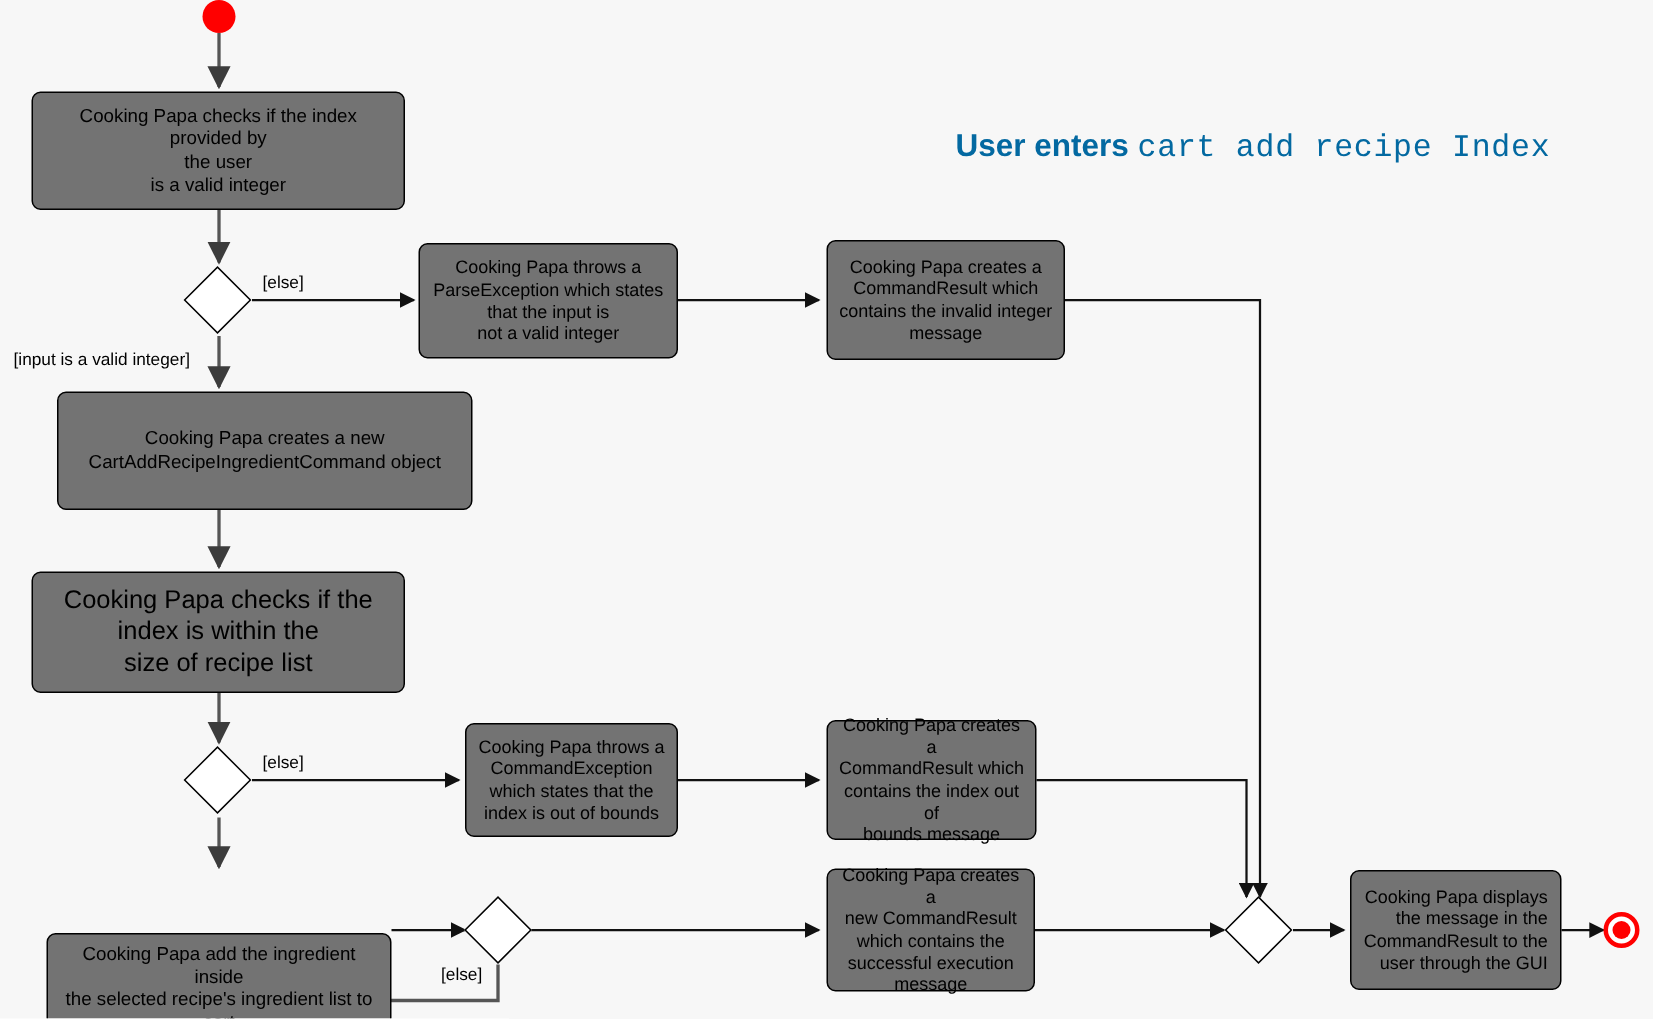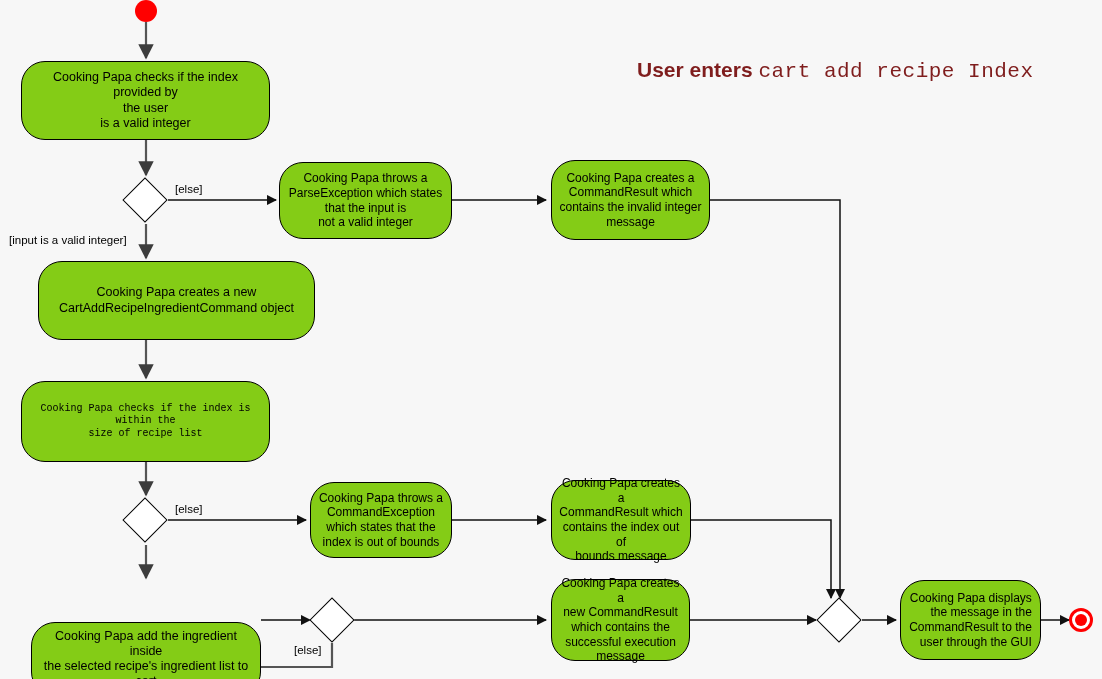--- a/index.html
+++ b/index.html
@@ -18,23 +18,23 @@
   #edges {
     position: absolute;
     left: 0; top: 0;
     width: 1102px;
     height: 679px;
     pointer-events: none;
   }
   .node {
     position: absolute;
     box-sizing: border-box;
-    background: #84cc16;
+    background: #737373;
     border: 1.4px solid #000000;
-    border-radius: 24px;
+    border-radius: 6px;
     display: flex;
     align-items: center;
     justify-content: center;
     text-align: center;
     color: #000000;
     line-height: 1.22;
     white-space: pre-line;
     padding: 2px 6px;
   }
   .diamond {
@@ -62,22 +62,23 @@
     background: #ff0000;
   }
   .edge-label {
     position: absolute;
     color: #000000;
     white-space: pre-line;
     line-height: 1.2;
   }
   .title {
     position: absolute;
-    color: #7f1d1d;
+    color: #0369a1;
     white-space: nowrap;
+    margin-top: 28px;
   }
   .title .t-bold {
     font-family: "Liberation Sans", sans-serif;
     font-weight: bold;
     font-size: 21px;
   }
   .title .t-mono {
     font-family: "Liberation Mono", monospace;
     font-size: 21px;
     letter-spacing: 0.5px;
@@ -164,21 +165,21 @@
 not a valid integer</div>
 
   <div class="node" style="left:551px; top:160px; width:159px; height:80px; font-size:12px;">Cooking Papa creates a
 CommandResult which
 contains the invalid integer
 message</div>
 
   <div class="node" style="left:38px; top:261px; width:277px; height:79px; font-size:12.5px;">Cooking Papa creates a new
 CartAddRecipeIngredientCommand object</div>
 
-  <div class="node" style="left:21px; top:381px; width:249px; height:81px; font-size:10px;font-family:Liberation Mono, monospace;">Cooking Papa checks if the index is within the
+  <div class="node" style="left:21px; top:381px; width:249px; height:81px; font-size:17px;">Cooking Papa checks if the index is within the
 size of recipe list</div>
 
   <div class="diamond" style="left:129px; top:504px; width:32px; height:32px;"></div>
   <div class="edge-label" style="left:175px; top:503px; font-size:11.5px;">[else]</div>
 
   <div class="node" style="left:310px; top:482px; width:142px; height:76px; font-size:12px;">Cooking Papa throws a
 CommandException
 which states that the
 index is out of bounds</div>
 

